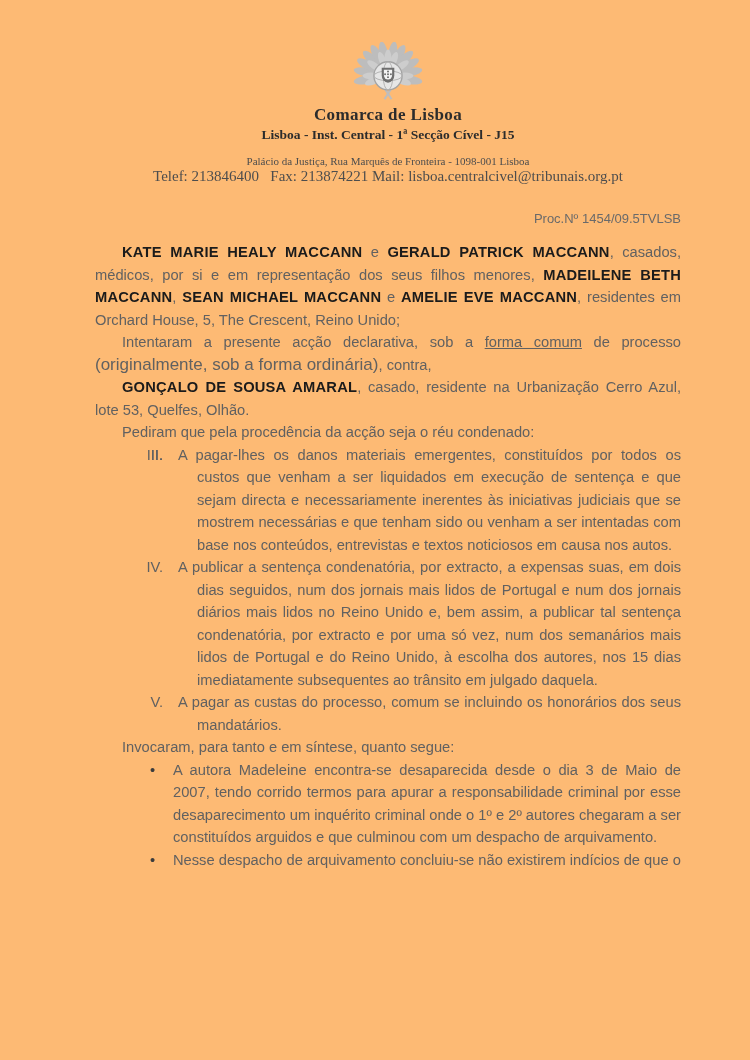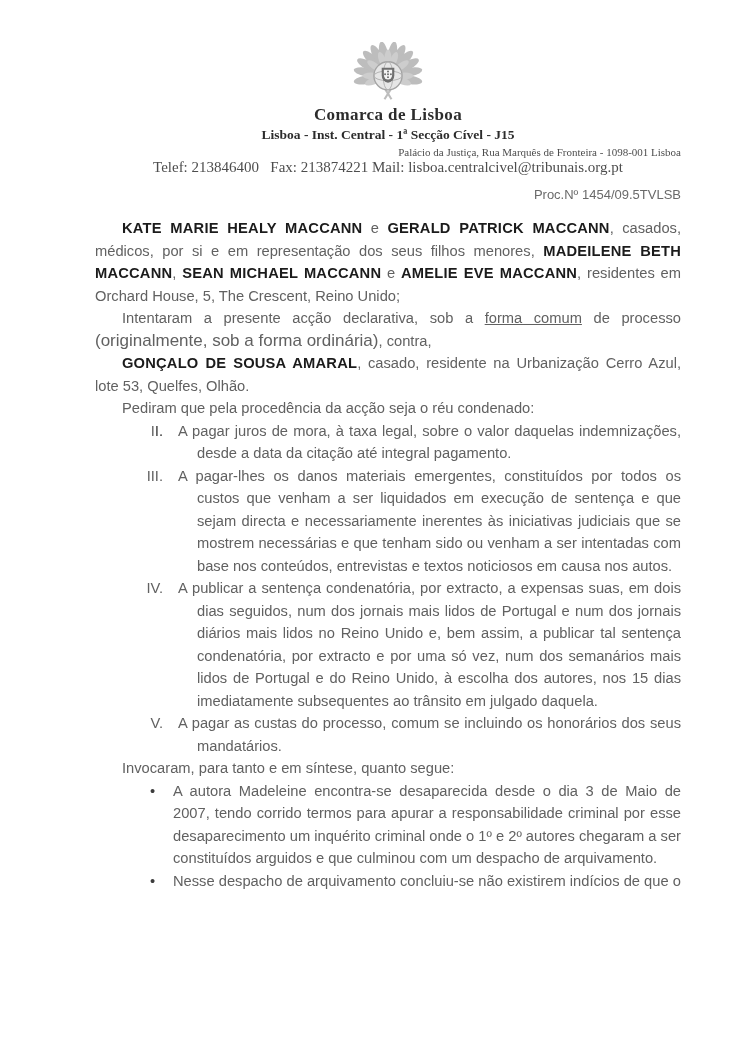--- a/index.html
+++ b/index.html
@@ -1,40 +1,40 @@
 <!DOCTYPE html>
 <html><head>
 <meta charset="utf-8">
 <style>
   html,body { margin:0; padding:0; background:#888; }
   .page {
-    width: 750px; height: 1060px; background: #ffffff; position: relative;
+    width: 750px; height: 1060px; background: #fdba74; position: relative;
     margin: 0 auto; overflow: hidden;
     font-family: "Liberation Sans", sans-serif;
   }
   .content { position: absolute; left: 95px; top: 0; width: 586px; }
 
   
   header { text-align: center; padding-top: 42px; }
   .crest { height: 62px; line-height: 0; }
   .court-name {
     font-family: "Liberation Serif", serif; font-weight: bold;
     font-size: 17px; color: #2c2c2c; margin-top: 1px; letter-spacing: .4px;
   }
   .court-section {
     font-family: "Liberation Serif", serif; font-weight: bold;
     font-size: 13.5px; color: #2c2c2c; margin-top: 2px;
   }
   .court-address {
-    font-family: "Liberation Serif", serif; font-size: 11px; color: #4d4d4d; margin-top: 3px; text-align: right;
+    font-family: "Liberation Serif", serif; font-size: 11px; color: #4d4d4d; margin-top: 12px;
   }
   .court-contacts {
     font-family: "Liberation Serif", serif; font-size: 15px; color: #4d4d4d; margin-top: 1px;
   }
-  .proc-line { text-align: right; font-size: 13px; color: #6a6a6a; margin-top: 11px; }
+  .proc-line { text-align: right; font-size: 13px; color: #6a6a6a; margin-top: 26px; }
 
   
   main {
     margin-top: 15px; font-size: 14.7px; line-height: 22.5px;
     color: #616161; text-align: justify;
   }
   .para { margin: 0; text-indent: 27px; }
   .b { font-weight: bold; color: #1b1b1b; letter-spacing: .2px; }
   .u { text-decoration: underline; }
   .small-note { font-size: 17px; margin-top: 20px; }
@@ -112,21 +112,21 @@
       <p class="para"><span class="b">KATE MARIE HEALY MACCANN</span><span> e </span><span class="b">GERALD PATRICK MACCANN</span><span>, casados, médicos, por si e em representação dos seus filhos menores, </span><span class="b">MADEILENE BETH MACCANN</span><span>, </span><span class="b">SEAN MICHAEL MACCANN</span><span> e </span><span class="b">AMELIE EVE MACCANN</span><span>, residentes em Orchard House, 5, The Crescent, Reino Unido;</span></p>
 
       <p class="para"><span>Intentaram a presente acção declarativa, sob a </span><span class="u">forma comum</span><span> de processo </span><span class="small-note">(originalmente, sob a forma ordinária)</span><span>, contra,</span></p>
 
       <p class="para"><span class="b">GONÇALO DE SOUSA AMARAL</span><span>, casado, residente na Urbanização Cerro Azul, lote 53, Quelfes, Olhão.</span></p>
 
       <p class="para">Pediram que pela procedência da acção seja o réu condenado:</p>
 
       <div class="rlist">
         <p class="item"><span class="marker">I.</span></p>
-        <p class="item"><span class="marker">II.</span><span>A pagar juros de mora, à taxa legal, sobre o valor daquelas indemnizações, desde a data da citação até integral pagamento.</span></p>
+        <p class="item"><span class="marker">II.</span></p>
         <p class="item"><span class="marker">III.</span><span>A pagar-lhes os danos materiais emergentes, constituídos por todos os custos que venham a ser liquidados em execução de sentença e que sejam directa e necessariamente inerentes às iniciativas judiciais que se mostrem necessárias e que tenham sido ou venham a ser intentadas com base nos conteúdos, entrevistas e textos noticiosos em causa nos autos.</span></p>
         <p class="item"><span class="marker">IV.</span><span>A publicar a sentença condenatória, por extracto, a expensas suas, em dois dias seguidos, num dos jornais mais lidos de Portugal e num dos jornais diários mais lidos no Reino Unido e, bem assim, a publicar tal sentença condenatória, por extracto e por uma só vez, num dos semanários mais lidos de Portugal e do Reino Unido, à escolha dos autores, nos 15 dias imediatamente subsequentes ao trânsito em julgado daquela.</span></p>
         <p class="item"><span class="marker">V.</span><span>A pagar as custas do processo, comum se incluindo os honorários dos seus mandatários.</span></p>
       </div>
 
       <p class="para">Invocaram, para tanto e em síntese, quanto segue:</p>
 
       <div class="blist">
         <p class="item"><span class="marker">•</span><span>A autora Madeleine encontra-se desaparecida desde o dia 3 de Maio de 2007, tendo corrido termos para apurar a responsabilidade criminal por esse desaparecimento um inquérito criminal onde o 1º e 2º autores chegaram a ser constituídos arguidos e que culminou com um despacho de arquivamento.</span></p>
         <p class="item"><span class="marker">•</span><span>Nesse despacho de arquivamento concluiu-se não existirem indícios de que o</span></p>

